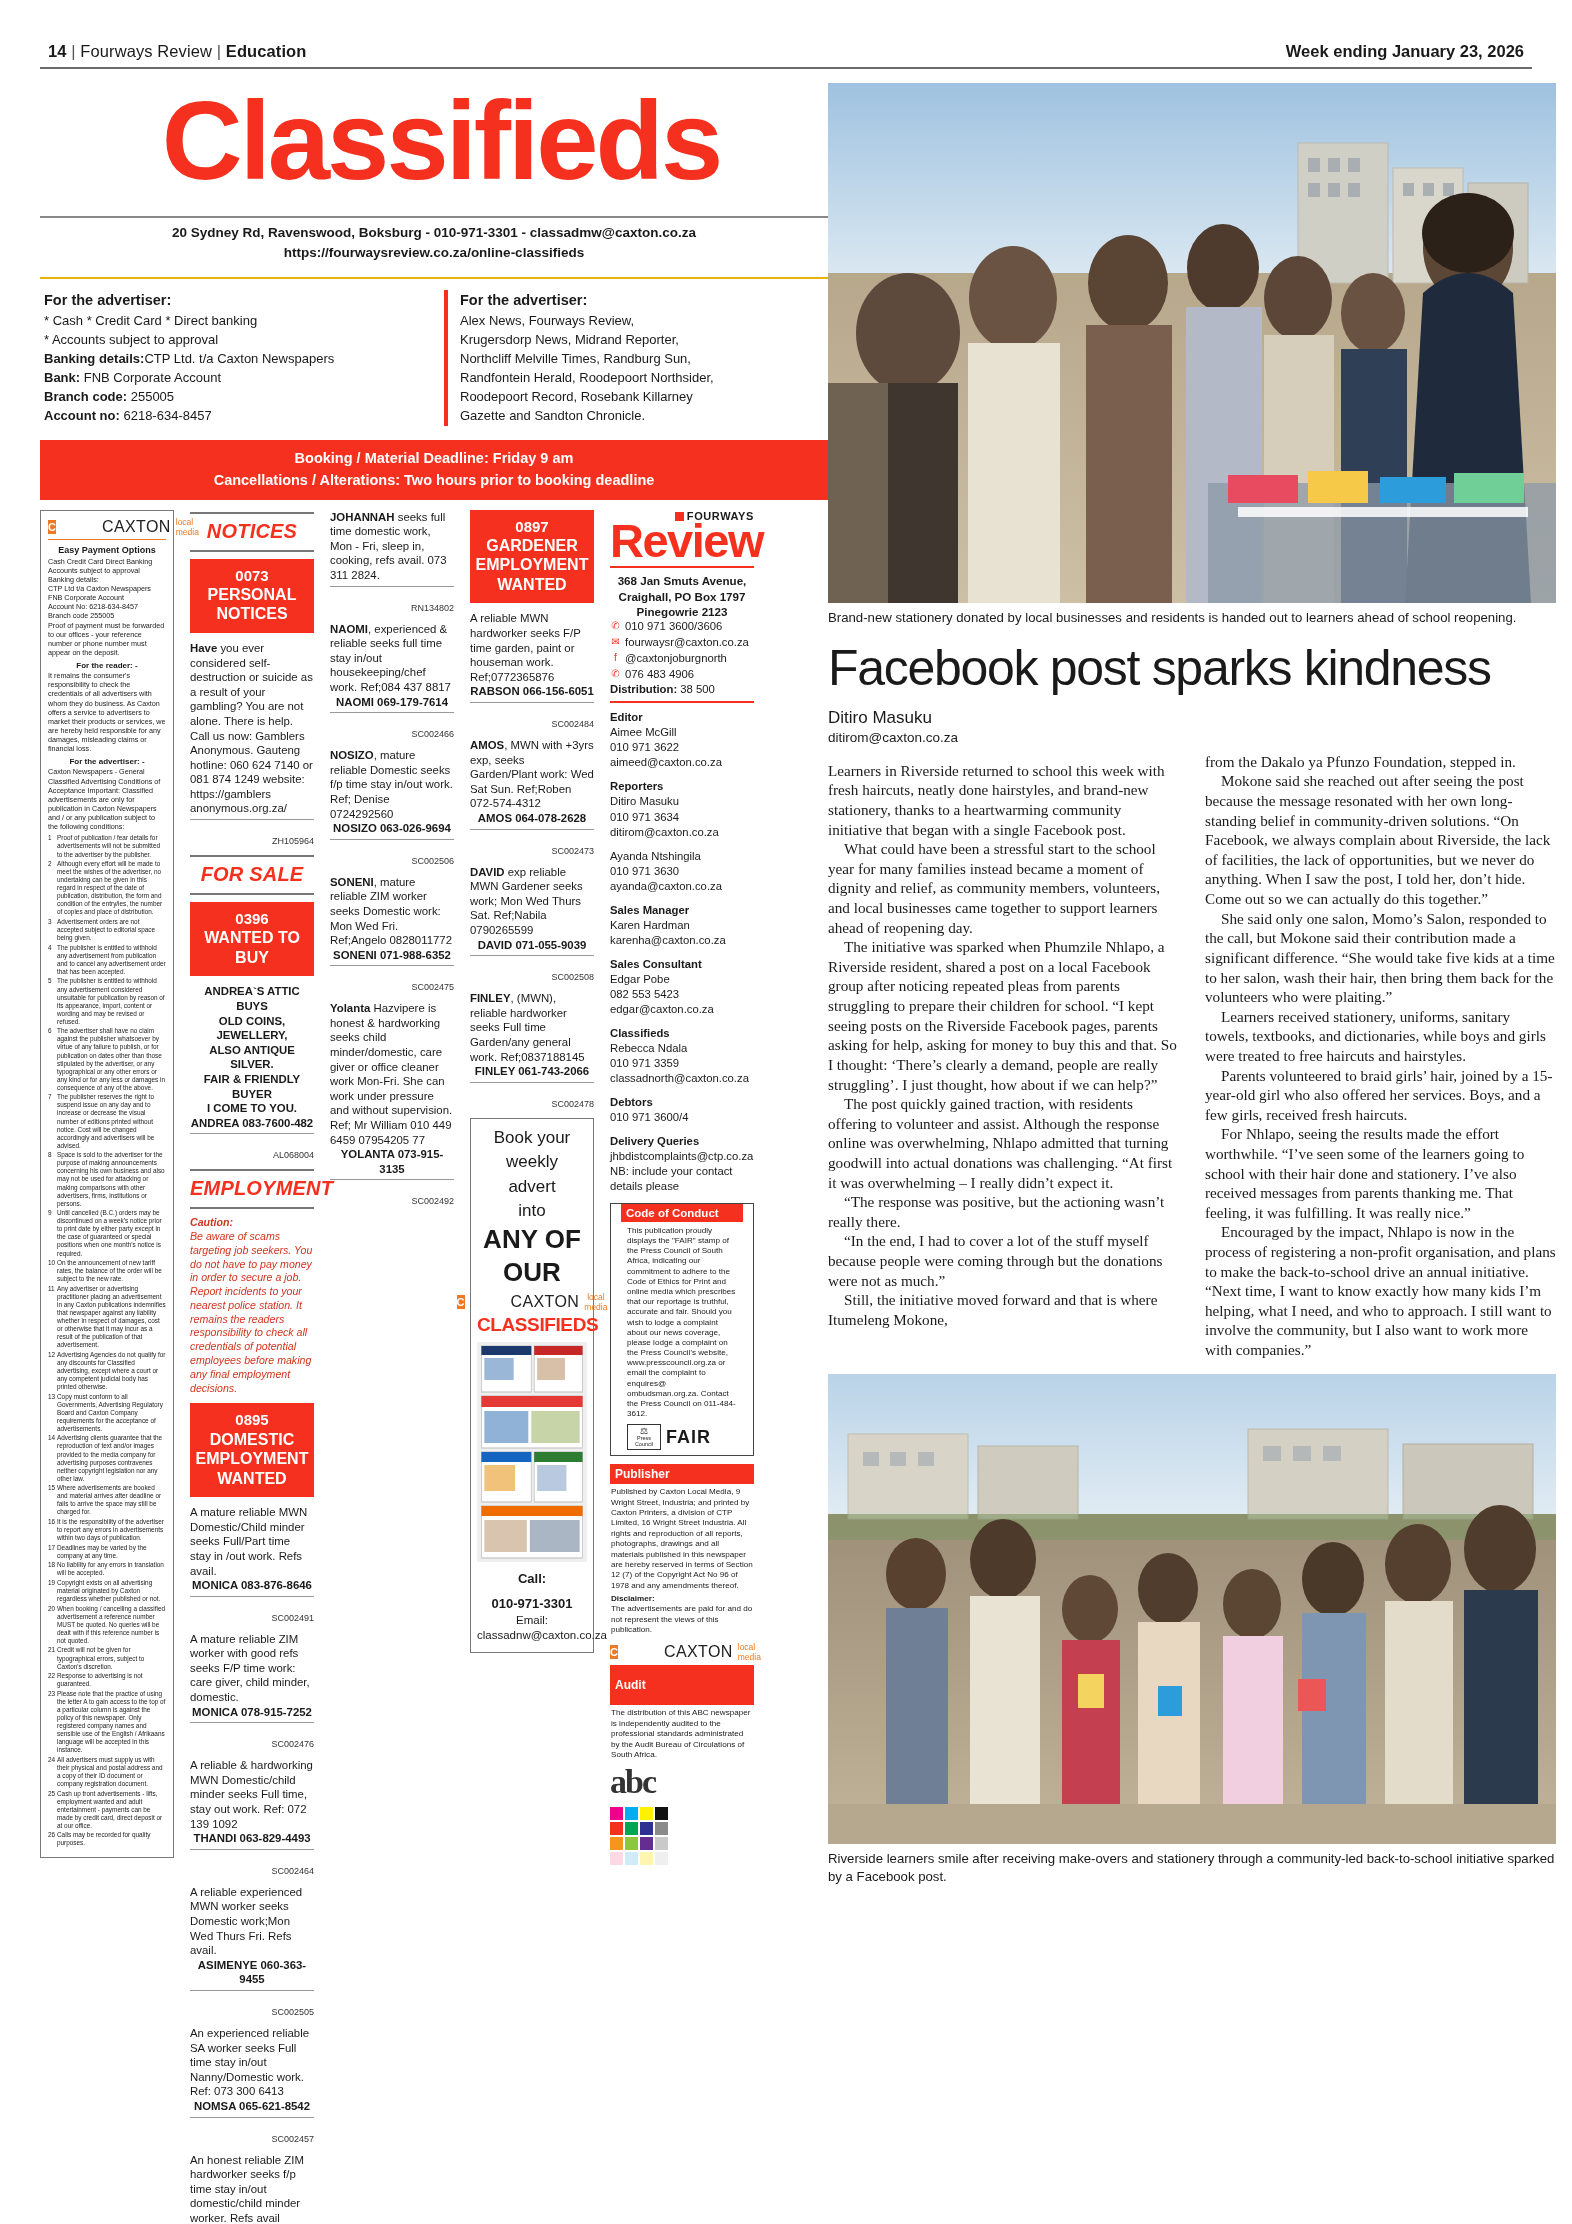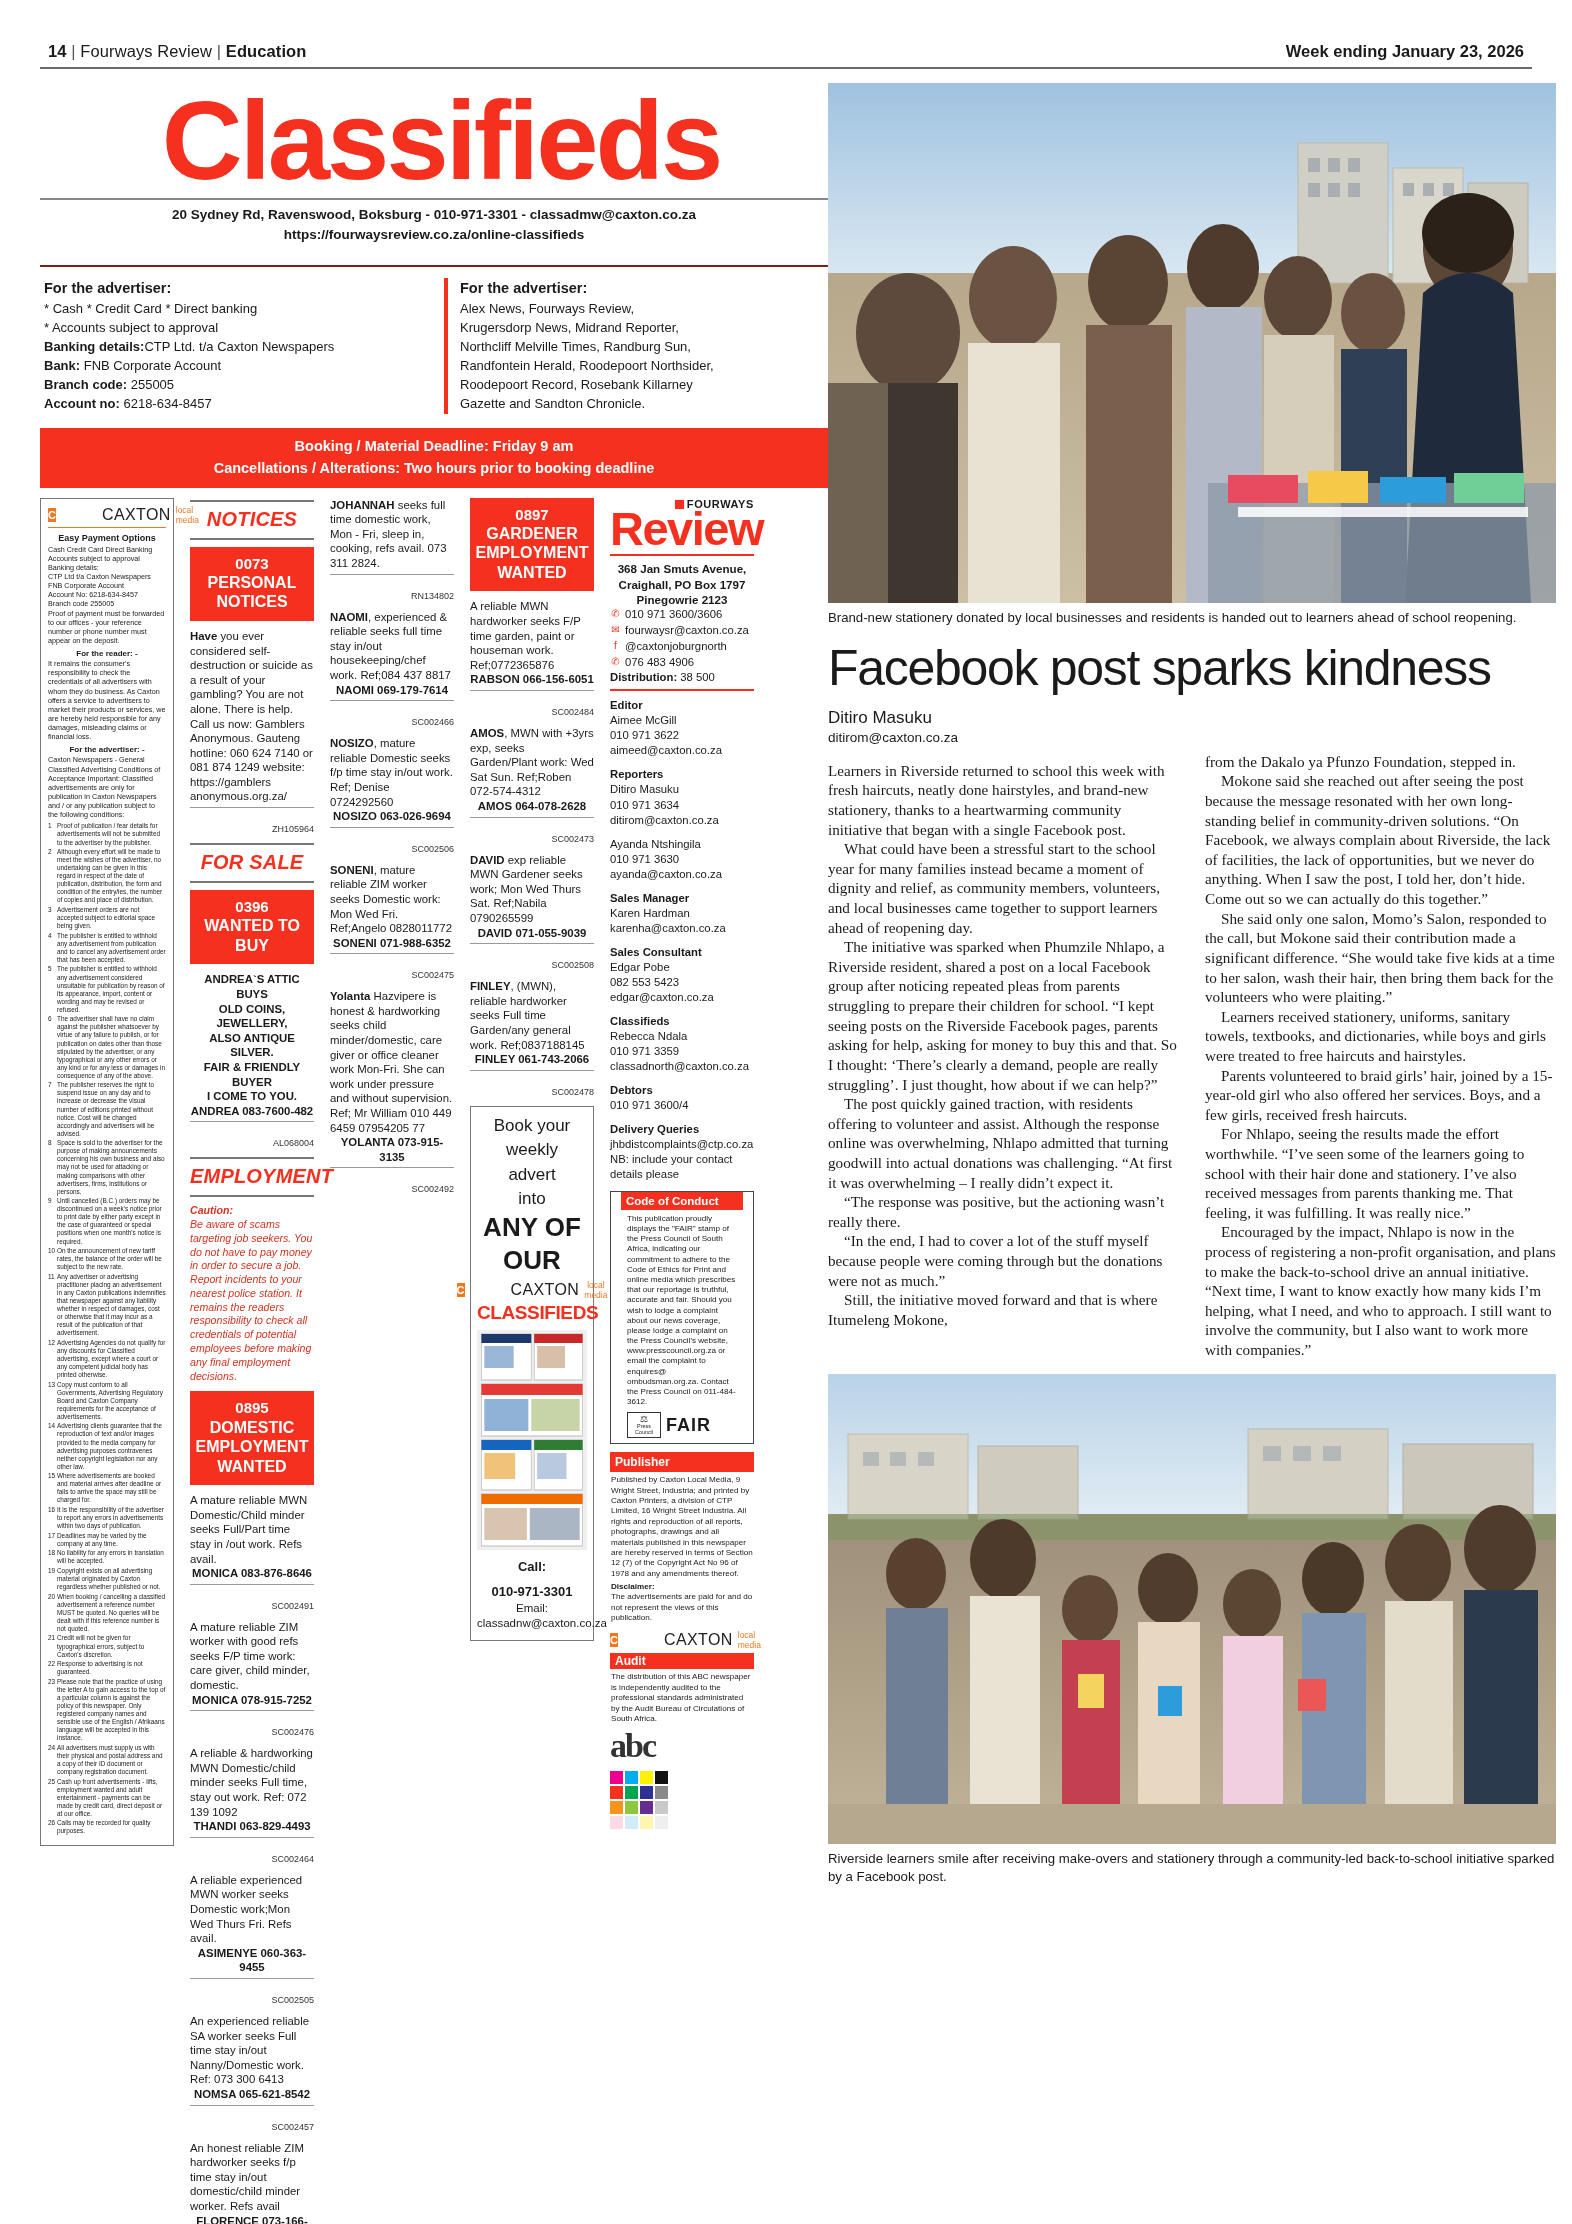--- a/index.html
+++ b/index.html
@@ -37,22 +37,22 @@
 
   
   .cl-masthead {
     font-size: 112px; font-weight: bold; color: #f5301e;
     letter-spacing: -3px; line-height: .92;
     text-align: center; padding-left: 14px;
     font-family: "Liberation Sans", sans-serif;
     margin-top: 6px;
   }
   .cl-addr-wrap {
-    border-top: 2px solid #888; border-bottom: 2px solid #7f1d1d;
-    margin-top: 6px; padding: 5px 0 21px 0; text-align: center;
+    border-top: 2px solid #888; border-bottom: 2px solid #eab308;
+    margin-top: 24px; padding: 5px 0 15px 0; text-align: center;
   }
   .cl-addr { font-size: 13.5px; font-weight: bold; line-height: 1.45; }
 
   .advertiser-row { display: flex; margin-top: 11px; padding: 0 4px; }
   .adv-box { font-size: 13px; line-height: 1.46; }
   .adv-box.first { width: 400px; }
   .adv-box.second { width: 380px; border-left: 4px solid #f5301e; padding-left: 12px; }
   .adv-title { font-weight: bold; font-size: 14.5px; margin-bottom: 1px; }
   .adv-box b { font-weight: bold; }
 
@@ -145,21 +145,21 @@
   .coc-p { font-size: 8.1px; line-height: 1.26; }
   .fair-row { display: flex; align-items: center; gap: 5px; margin-top: 5px; }
   .fair-logo { width: 34px; height: 26px; border: 1px solid #333; font-size: 5.4px; text-align: center; line-height: 1.05; padding-top: 2px; }
   .fair-word { font-size: 18px; font-weight: bold; letter-spacing: 1px; }
 
   .pub-h { background: #f5301e; color: #fff; font-weight: bold; font-size: 12px; padding: 3px 5px; margin-top: 8px; }
   .pub-p { font-size: 8.1px; line-height: 1.28; padding: 3px 1px 0 1px; }
   .pub-p b { font-weight: bold; }
 
   .cax-foot { display: flex; align-items: center; gap: 3px; margin: 7px 0 3px 0; }
-  .audit-h { background: #f5301e; color: #fff; font-weight: bold; font-size: 12px; padding: 1px 5px; }
+  .audit-h { background: #f5301e; color: #fff; font-weight: bold; font-size: 12px; padding: 13px 5px; }
   .abc-logo { font-size: 34px; font-weight: bold; color: #333; letter-spacing: -2px; margin-top: 3px; font-family: "Liberation Serif", serif; }
 
   
   .promo {
     border: 1px solid #777; text-align: center; padding: 9px 6px 8px 6px;
     margin-top: 6px;
   }
   .promo-t1 { font-size: 17px; line-height: 1.2; margin-bottom: 4px; }
   .promo-t2 { font-size: 26px; font-weight: bold; line-height: 1.05; margin: 5px 0; }
   .promo-c { display: flex; align-items: center; justify-content: center; gap: 3px; margin-top: 6px; }

